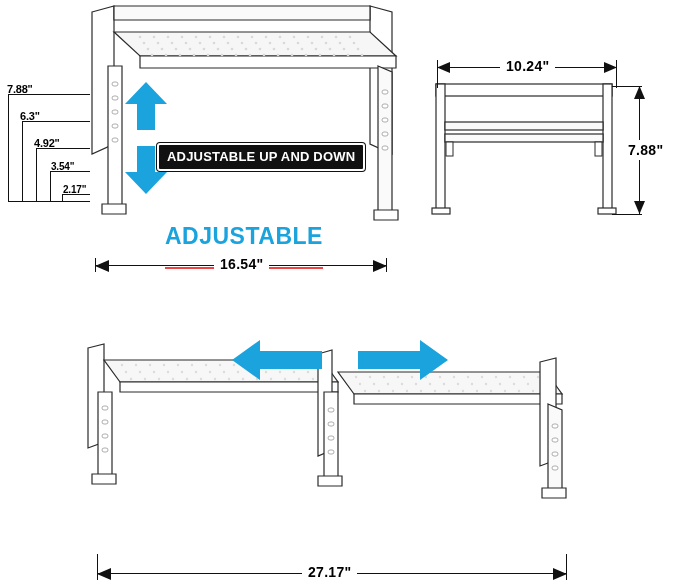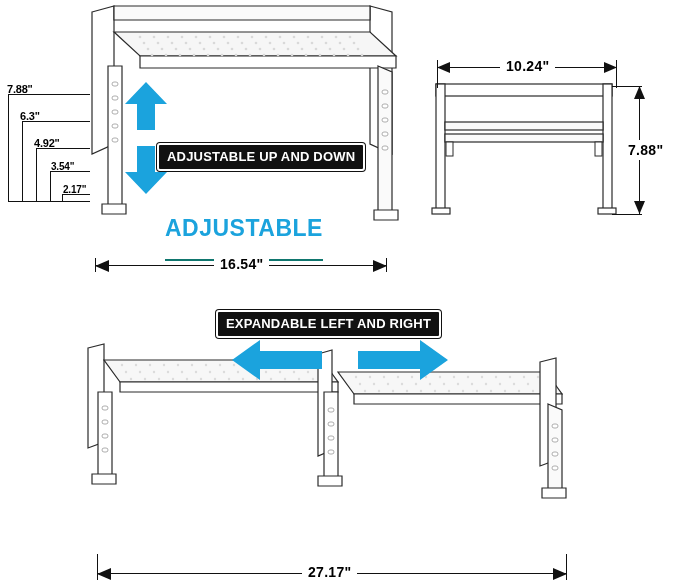--- a/index.html
+++ b/index.html
@@ -45,22 +45,23 @@
     letter-spacing: 0.3px;
   }
   .caption {
     font-size: 23px;
     font-weight: 700;
     color: #1ba3dd;
     letter-spacing: 0.5px;
     white-space: nowrap;
   }
   .caption-underline {
-    border-bottom: 2px solid #0f766e;
+    border-bottom: 2px solid #ef4444;
     padding-bottom: 17px;
+    margin-top: 8px;
   }
   .badge {
     background: #111111;
     color: #ffffff;
     font-size: 13px;
     font-weight: 700;
     padding: 4px 8px 5px 8px;
     border-radius: 3px;
     border: 2px solid #ffffff;
     box-shadow: 0 0 0 1px #111111;
@@ -417,21 +418,20 @@
     <polygon points="478,72 492,78 492,164 478,158" fill="#fafafa" stroke="#2b2b2b" stroke-width="1.2"></polygon>
     <g fill="#ffffff" stroke="#9a9a9a" stroke-width="0.8">
       <rect x="482" y="92" width="6" height="4" rx="2"></rect>
       <rect x="482" y="106" width="6" height="4" rx="2"></rect>
       <rect x="482" y="120" width="6" height="4" rx="2"></rect>
       <rect x="482" y="134" width="6" height="4" rx="2"></rect>
     </g>
     <polygon points="472,156 496,156 496,166 472,166" fill="#ffffff" stroke="#2b2b2b" stroke-width="1.2"></polygon>
   </svg>
 
-  <div class="abs badge" style="left:216px; top:310px;">EXPANDABLE LEFT AND RIGHT</div>
 
   <svg class="abs" style="left:232px; top:340px;" width="90" height="40" viewBox="0 0 90 40">
     <polygon points="0,20 28,0 28,11 90,11 90,29 28,29 28,40" fill="#1ba3dd"></polygon>
   </svg>
 
   <svg class="abs" style="left:358px; top:340px;" width="90" height="40" viewBox="0 0 90 40">
     <polygon points="90,20 62,0 62,11 0,11 0,29 62,29 62,40" fill="#1ba3dd"></polygon>
   </svg>
 
 

